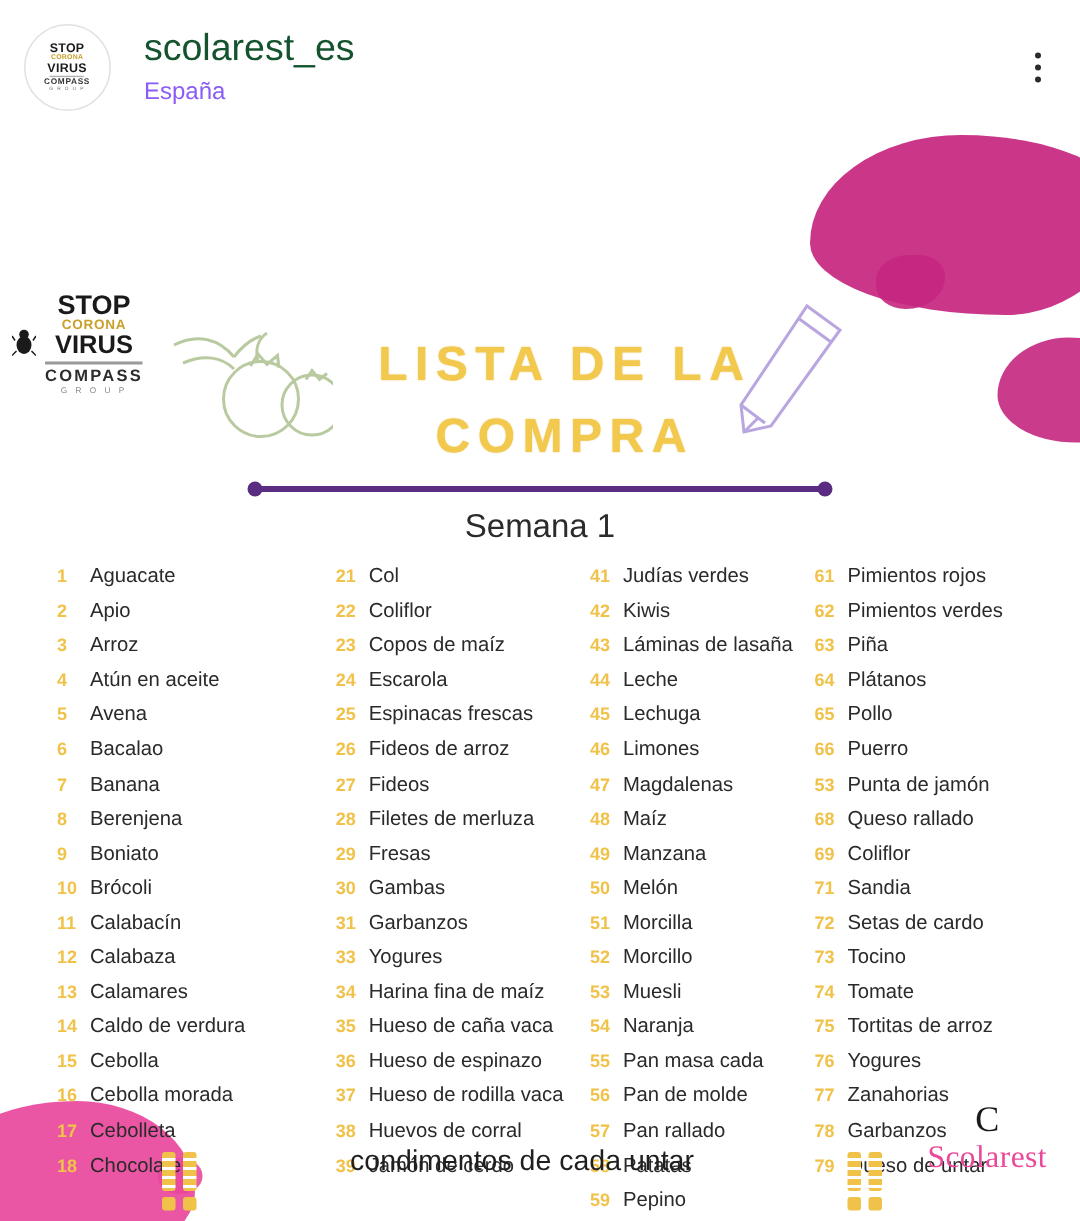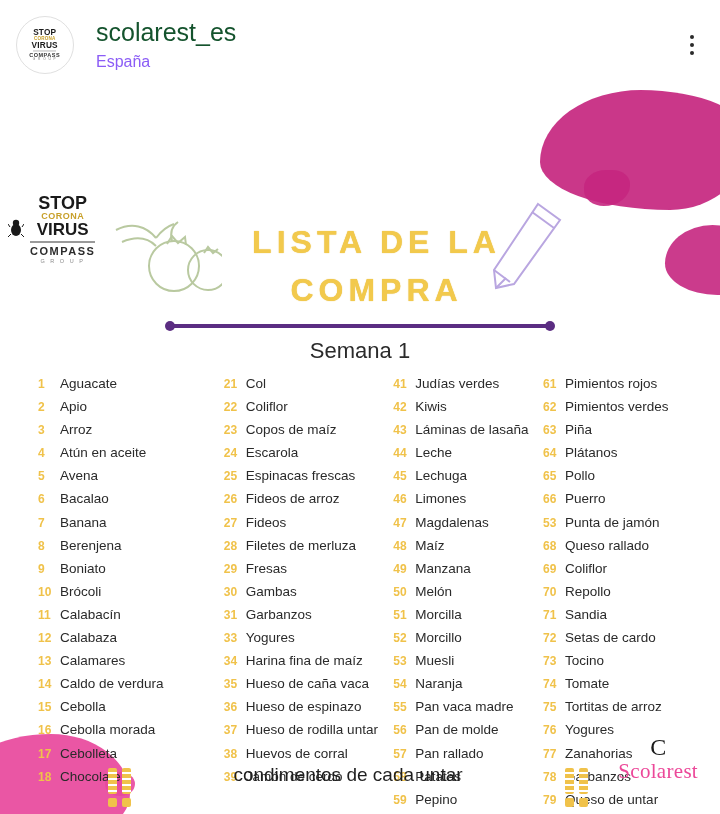--- a/index.html
+++ b/index.html
@@ -491,21 +491,21 @@
       <div class="item">
           <span class="num">35</span>
           <span class="lbl">Hueso de caña vaca</span>
         </div>
       <div class="item">
           <span class="num">36</span>
           <span class="lbl">Hueso de espinazo</span>
         </div>
       <div class="item">
           <span class="num">37</span>
-          <span class="lbl">Hueso de rodilla untar</span>
+          <span class="lbl">Hueso de rodilla vaca</span>
         </div>
       <div class="item">
           <span class="num">38</span>
           <span class="lbl">Huevos de corral</span>
         </div>
       <div class="item">
           <span class="num">39</span>
           <span class="lbl">Jamón de cerdo</span>
         </div>
 
@@ -563,21 +563,21 @@
       <div class="item">
           <span class="num">53</span>
           <span class="lbl">Muesli</span>
         </div>
       <div class="item">
           <span class="num">54</span>
           <span class="lbl">Naranja</span>
         </div>
       <div class="item">
           <span class="num">55</span>
-          <span class="lbl">Pan vaca madre</span>
+          <span class="lbl">Pan masa cada</span>
         </div>
       <div class="item">
           <span class="num">56</span>
           <span class="lbl">Pan de molde</span>
         </div>
       <div class="item">
           <span class="num">57</span>
           <span class="lbl">Pan rallado</span>
         </div>
       <div class="item">
@@ -620,24 +620,20 @@
           <span class="num">53</span>
           <span class="lbl">Punta de jamón</span>
         </div>
       <div class="item">
           <span class="num">68</span>
           <span class="lbl">Queso rallado</span>
         </div>
       <div class="item">
           <span class="num">69</span>
           <span class="lbl">Coliflor</span>
-        </div>
-      <div class="item">
-          <span class="num">70</span>
-          <span class="lbl">Repollo</span>
         </div>
       <div class="item">
           <span class="num">71</span>
           <span class="lbl">Sandia</span>
         </div>
       <div class="item">
           <span class="num">72</span>
           <span class="lbl">Setas de cardo</span>
         </div>
       <div class="item">

